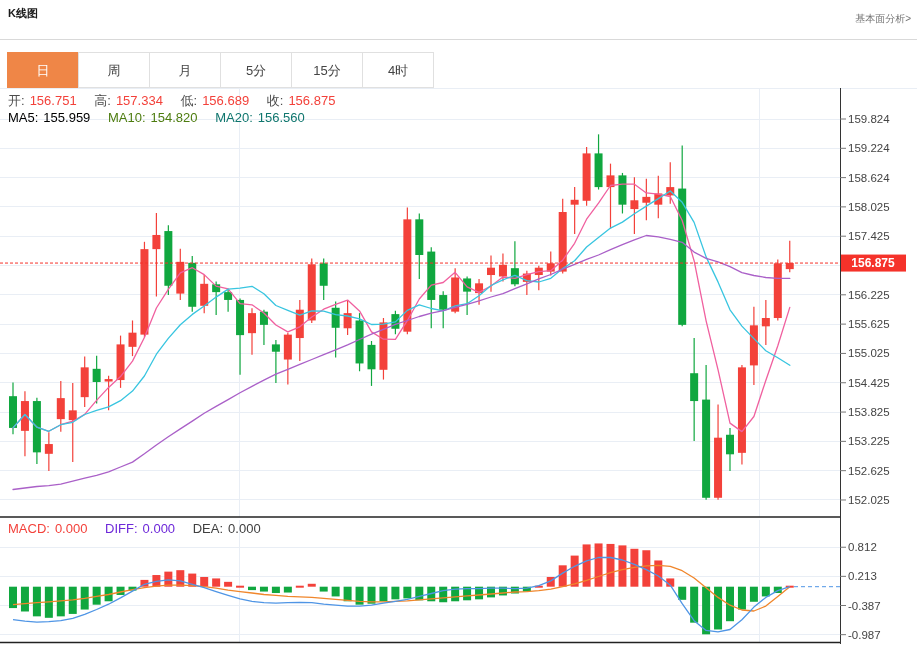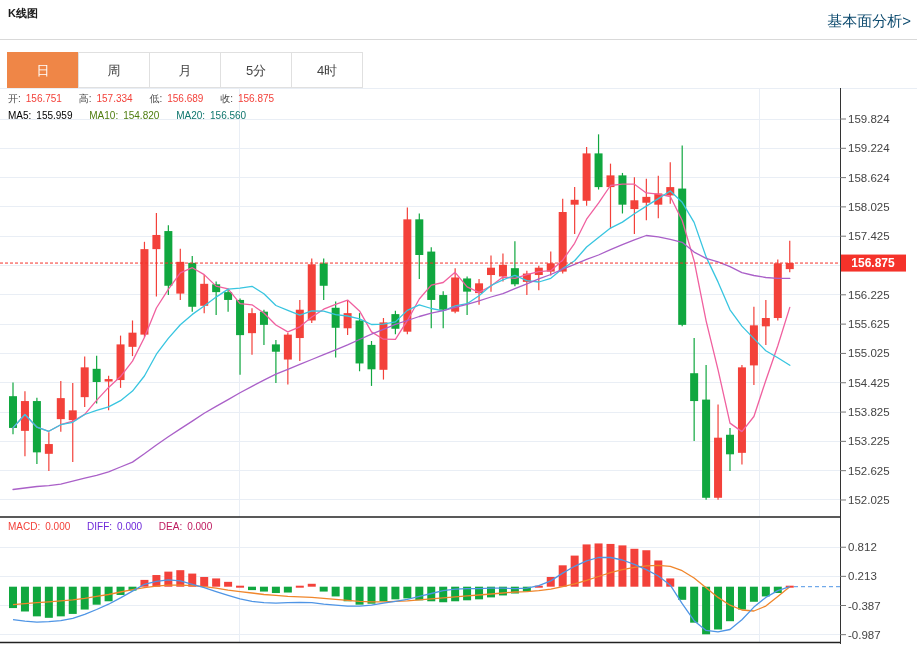--- a/index.html
+++ b/index.html
@@ -1,52 +1,53 @@
 <!DOCTYPE html>
 <html><head>
 <meta charset="utf-8">
 <style>
   html,body{margin:0;padding:0;background:#fff;}
   .app{position:relative;width:917px;height:649px;background:#fff;overflow:hidden;
        font-family:"Liberation Sans","DejaVu Sans",sans-serif;}
   .page-title{position:absolute;left:8px;top:6px;font-size:11px;font-weight:bold;color:#1a1a1a;}
-  .fund-link{position:absolute;right:6px;top:12px;font-size:15px;color:#0c4a6e;cursor:pointer;text-decoration:none;}
+  .fund-link{position:absolute;right:6px;top:12px;font-size:10px;color:#737373;cursor:pointer;text-decoration:none;}
   .divider{position:absolute;left:0;top:39px;width:917px;height:0;border-top:1px solid #d9d9d9;}
   .tabbar{position:absolute;left:7px;top:52px;display:flex;}
   .tab{width:72px;height:36px;line-height:36px;text-align:center;font-size:13px;color:#444;
        background:#fff;border:1px solid #e0e0e0;margin-left:-1px;box-sizing:border-box;cursor:pointer;}
   .tab:first-child{margin-left:0;}
   .tab.active{background:#ef8647;border-color:#ef8647;color:#fff;}
   .chart-wrap{position:absolute;left:0;top:88px;width:917px;height:456px;}
   svg{display:block;}
-  .legend{position:absolute;left:8px;font-size:10px;white-space:nowrap;}
+  .legend{position:absolute;left:8px;font-size:13px;white-space:nowrap;}
   .legend span{margin-right:5px;}
   .lg-gap{margin-right:14px !important;}
   .lk{color:#4d4d4d;}
   .lv{color:#f3413a;}
   .ma5{color:#000000;margin-top:43px;}
   .ma10{color:#4d7c0f;}
   .ma20{color:#0f766e;}
   .mk-macd{color:#f3413a;}
   .mk-diff{color:#6d28d9;}
-  .mk-dea{color:#be185d;}
+  .mk-dea{color:#404040;}
 </style>
 </head>
 <body>
 
 <div class="app">
   <div class="page-title">K线图</div>
   <a class="fund-link">基本面分析&gt;</a>
   <div class="divider"></div>
 
   <div class="tabbar">
     <div class="tab active">日</div>
     <div class="tab">周</div>
     <div class="tab">月</div>
     <div class="tab">5分</div>
+    <div class="tab">15分</div>
     <div class="tab">4时</div>
   </div>
 
   <div class="chart-wrap">
     <svg id="mainSvg" width="917" height="430">
         <line x1="0" y1="0.5" x2="917" y2="0.5" stroke="#e9eef5" stroke-width="1"></line>
         <line x1="0" y1="31" x2="840" y2="31" stroke="#e9eef5" stroke-width="1" shape-rendering="crispEdges"></line>
         <line x1="0" y1="60.31000000000111" x2="840" y2="60.31000000000111" stroke="#e9eef5" stroke-width="1" shape-rendering="crispEdges"></line>
         <line x1="0" y1="89.62000000000083" x2="840" y2="89.62000000000083" stroke="#e9eef5" stroke-width="1" shape-rendering="crispEdges"></line>
         <line x1="0" y1="118.88115000000032" x2="840" y2="118.88115000000032" stroke="#e9eef5" stroke-width="1" shape-rendering="crispEdges"></line>

